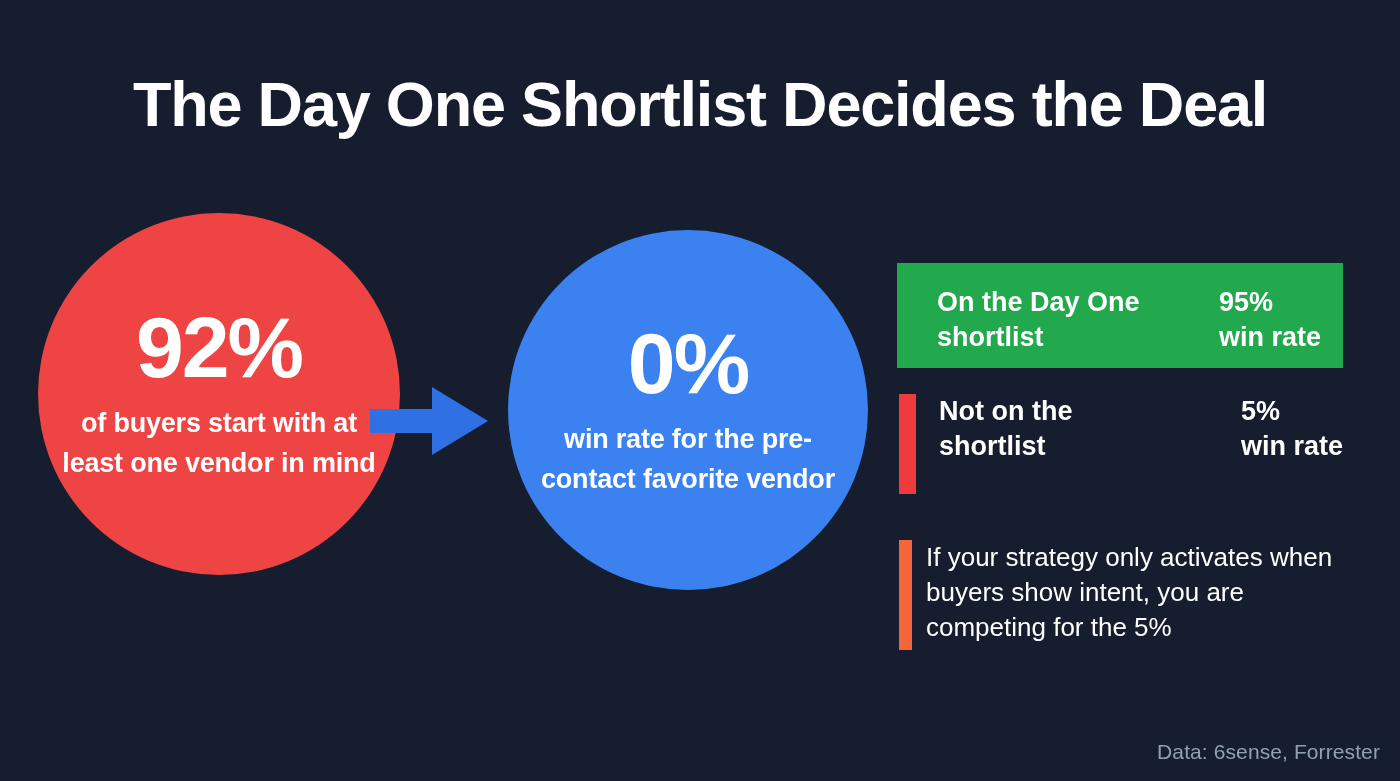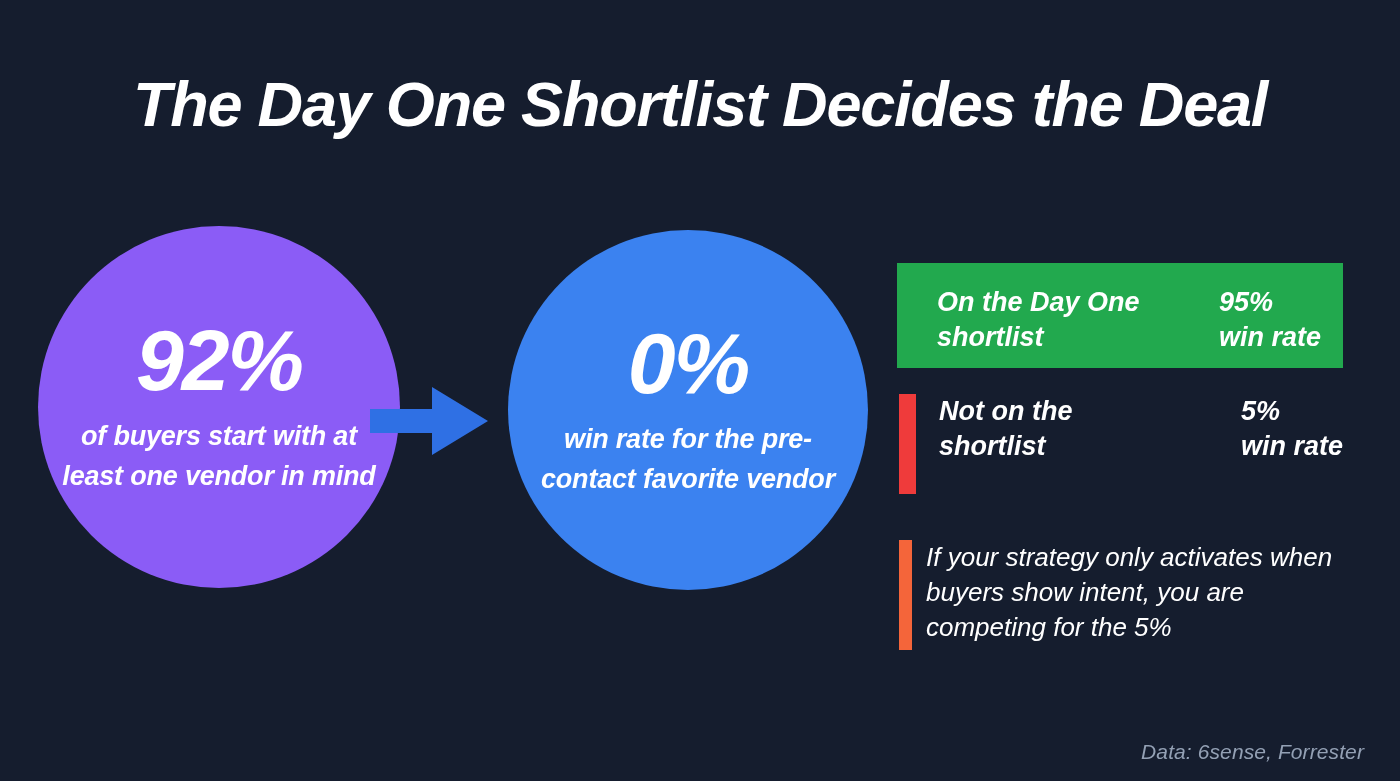--- a/index.html
+++ b/index.html
@@ -9,21 +9,20 @@
   }
   body {
     font-family: "Liberation Sans", sans-serif;
   }
   #canvas {
     position: relative;
     width: 1400px;
     height: 781px;
     background: #151d2e;
     overflow: hidden;
-    font-style: italic;
   }
 
   
   #title {
     position: absolute;
     left: 0;
     top: 72px;
     width: 1400px;
     text-align: center;
     font-size: 63px;
@@ -40,24 +39,24 @@
     border-radius: 50%;
     display: flex;
     flex-direction: column;
     align-items: center;
     justify-content: center;
     text-align: center;
     color: #ffffff;
   }
   #circle-one {
     left: 38px;
-    top: 226px;
+    top: 213px;
     width: 362px;
     height: 362px;
-    background: #8b5cf6;
+    background: #ef4444;
   }
   #circle-two {
     left: 508px;
     top: 230px;
     width: 360px;
     height: 360px;
     background: #3b82f0;
   }
   .circle-value {
     font-size: 86px;
@@ -156,21 +155,21 @@
   #note-text {
     font-size: 26px;
     font-weight: normal;
     line-height: 1.34;
     color: #ffffff;
   }
 
   
   #source-note {
     position: absolute;
-    right: 36px;
+    right: 20px;
     bottom: 17px;
     font-size: 21px;
     color: #93a0b4;
     letter-spacing: 0.1px;
   }
 </style>
 </head>
 <body>
 
 <div id="canvas">

